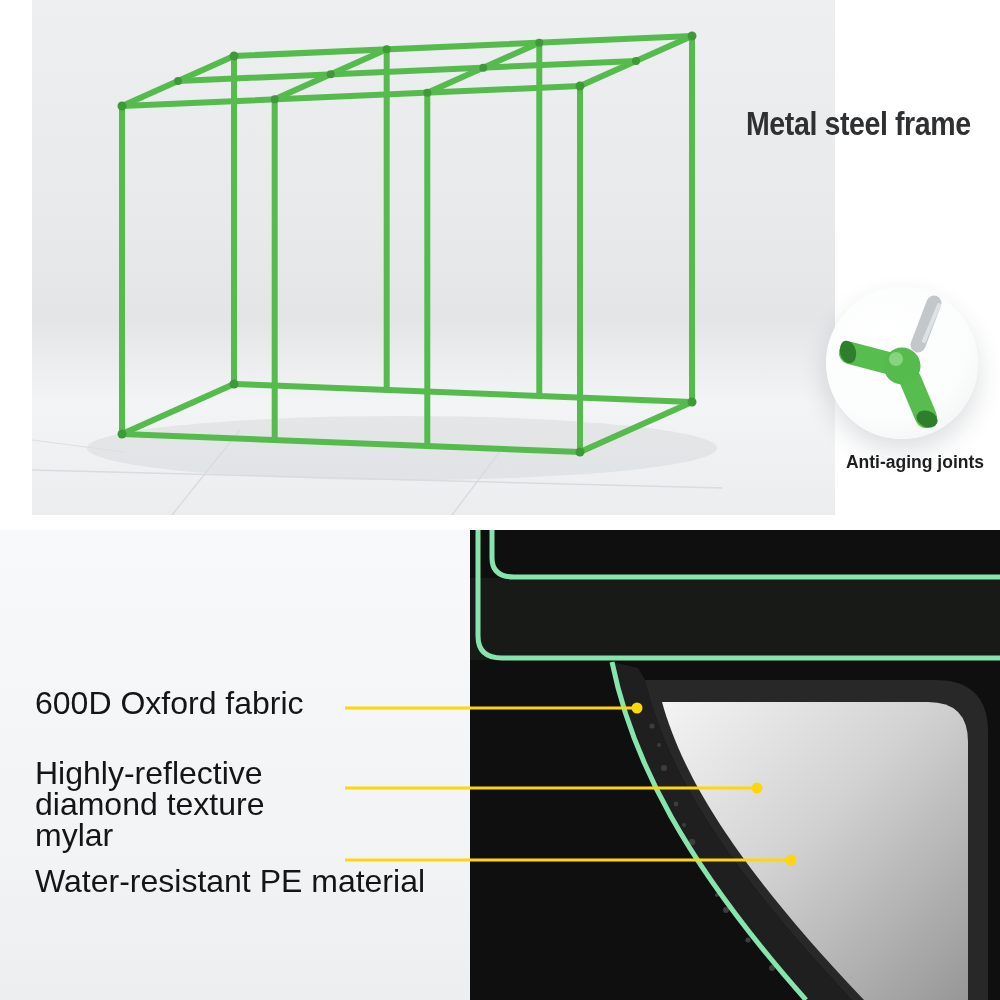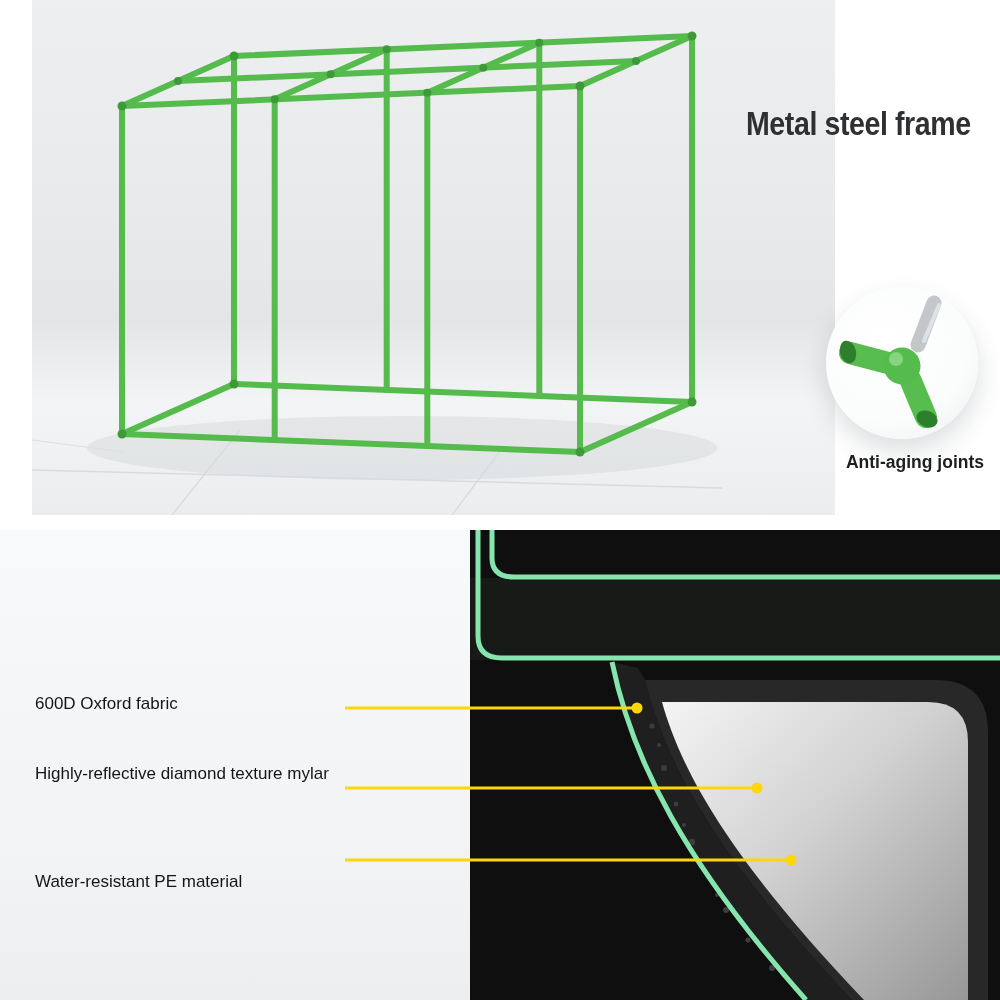--- a/index.html
+++ b/index.html
@@ -31,21 +31,21 @@
   }
   
   .divider { position:absolute; left:0; top:515px; width:1000px; height:15px; background:#ffffff; }
   
   .bottom-section {
     position:absolute; left:0; top:530px; width:1000px; height:470px;
     background:linear-gradient(180deg,#f8f9fa 0%, #f2f3f5 70%, #eceef0 100%);
   }
   .bottom-section svg.fabric { position:absolute; left:0; top:0; }
   .callout-label {
-    position:absolute; left:35px; color:#141516; font-size:17px; font-weight:500;
+    position:absolute; left:35px; color:#141516; font-size:32px; font-weight:500;
     line-height:31px; z-index:3;
   }
   .label-1 { top:158px; }
   .label-2 { top:228px; width:312px; }
   .label-3 { top:336px; }
 </style>
 </head>
 <body>
 
 <div class="page">

